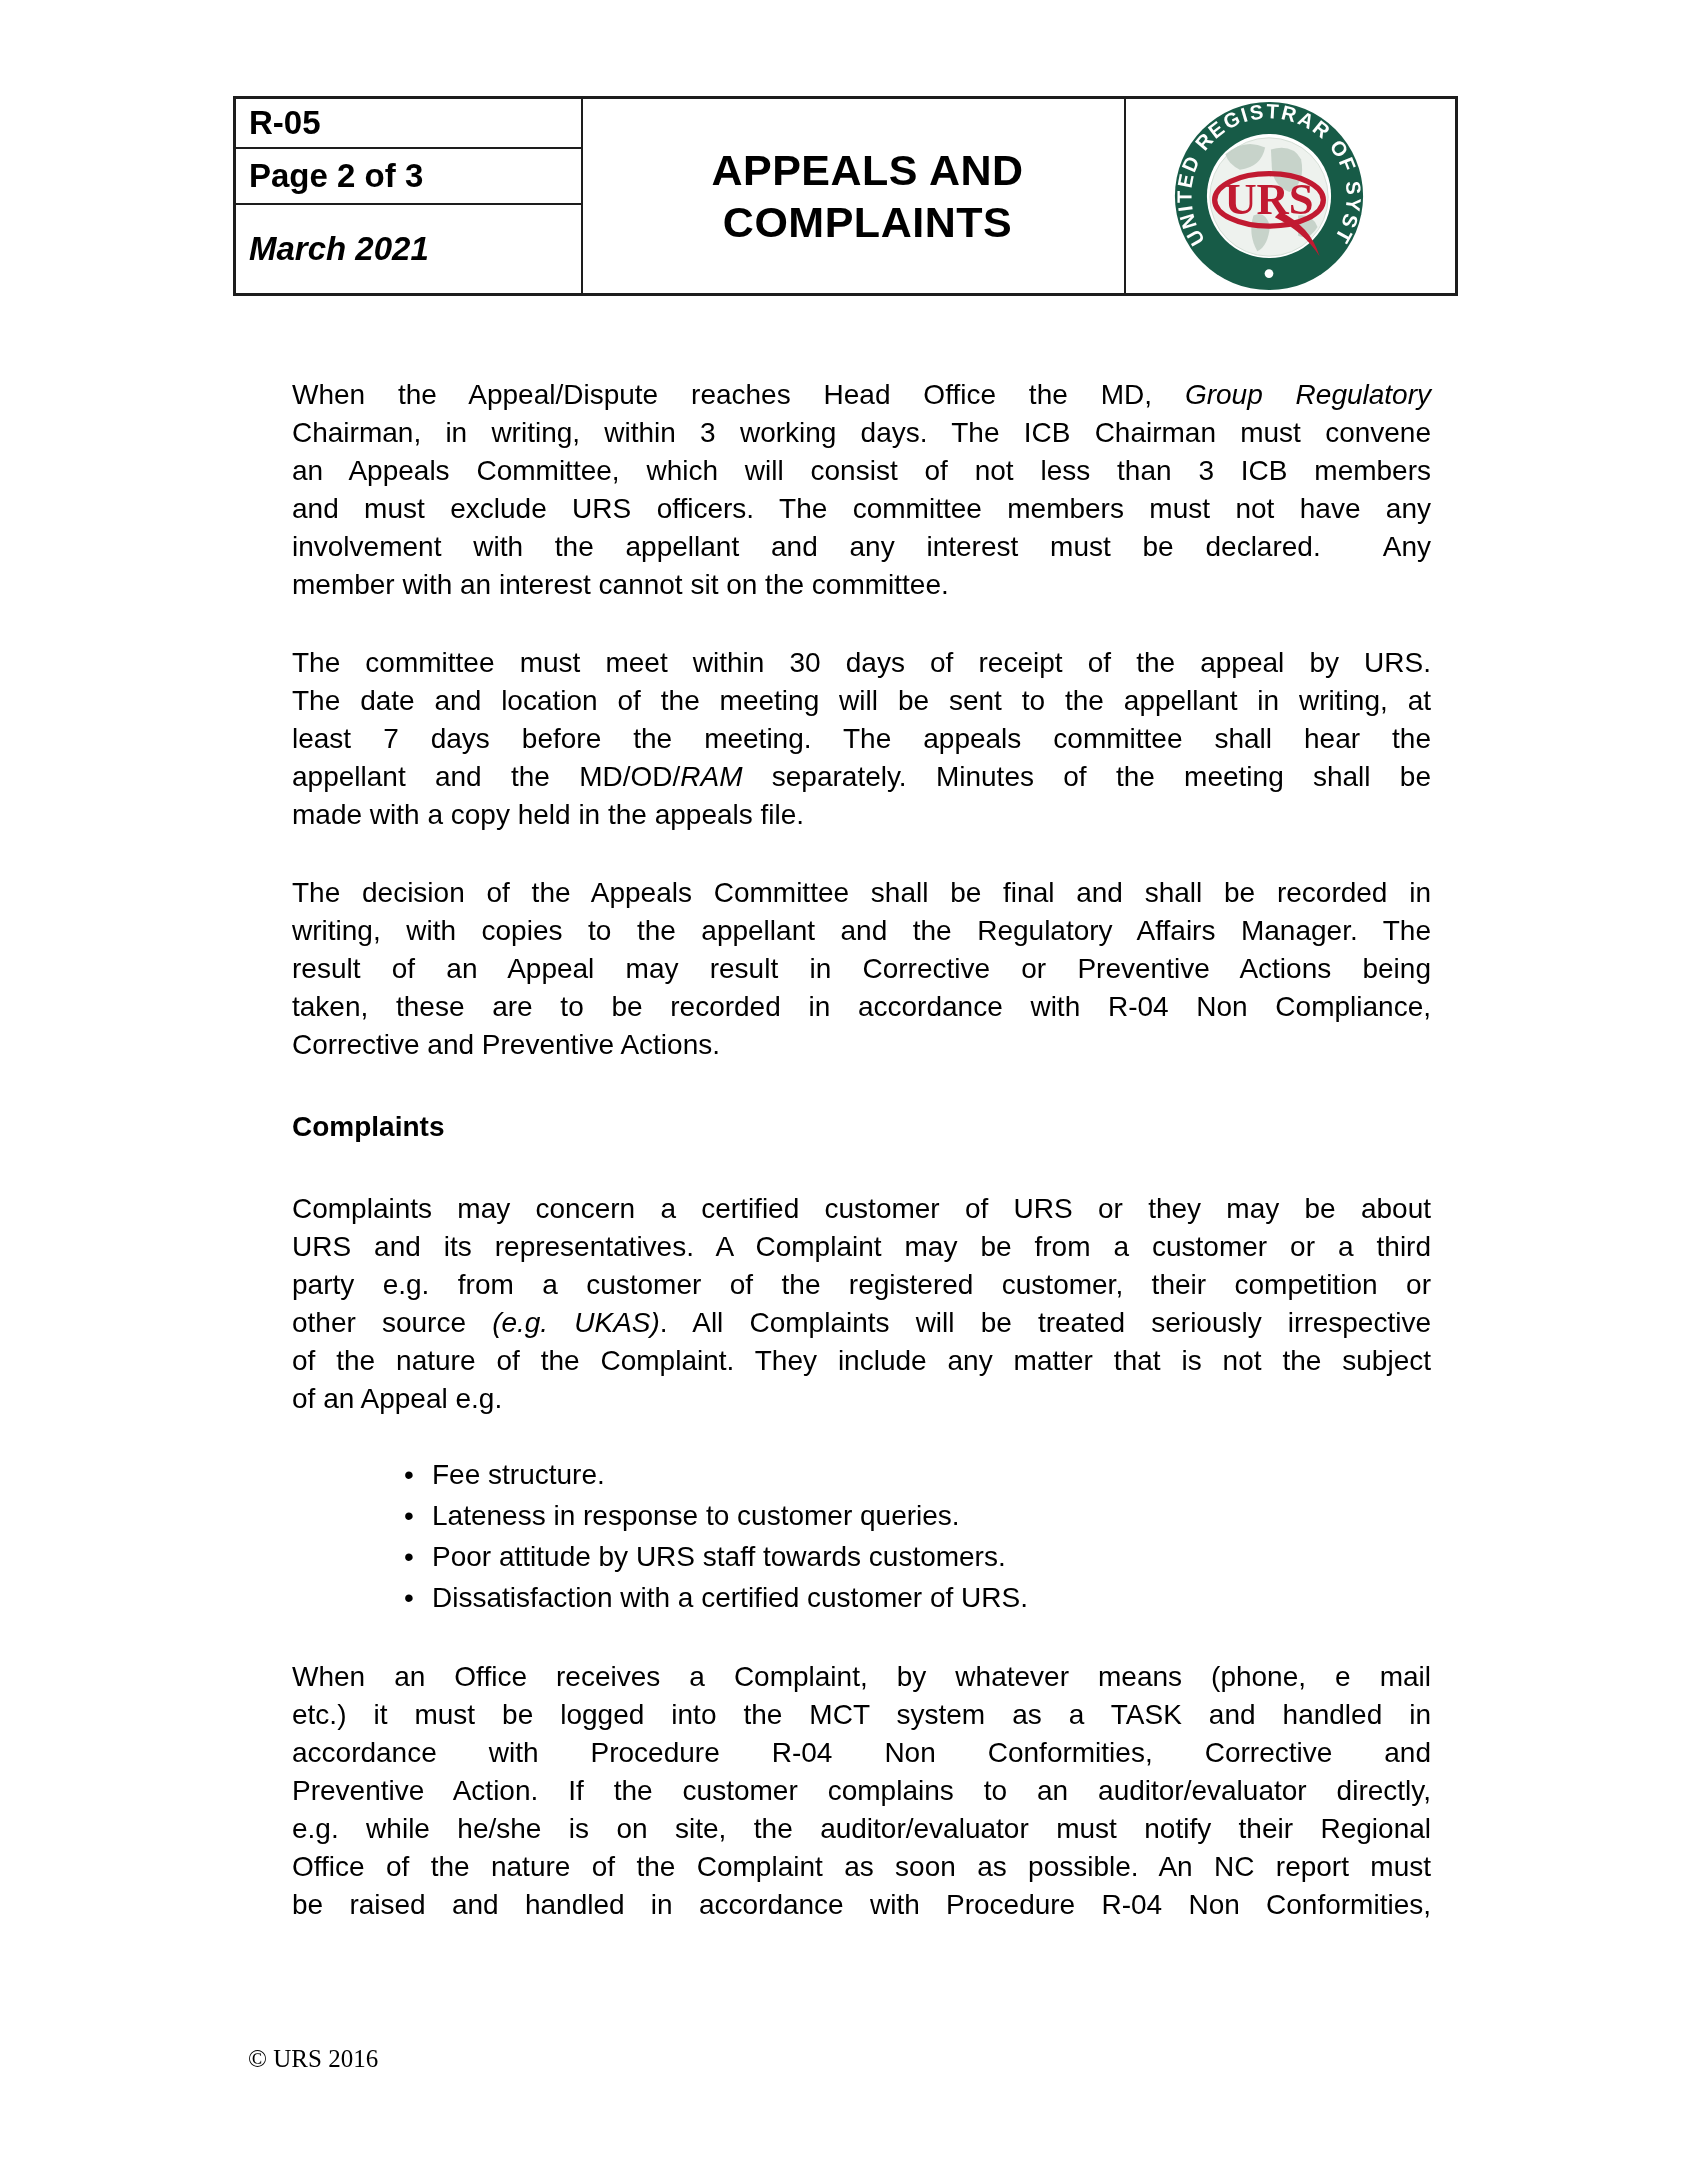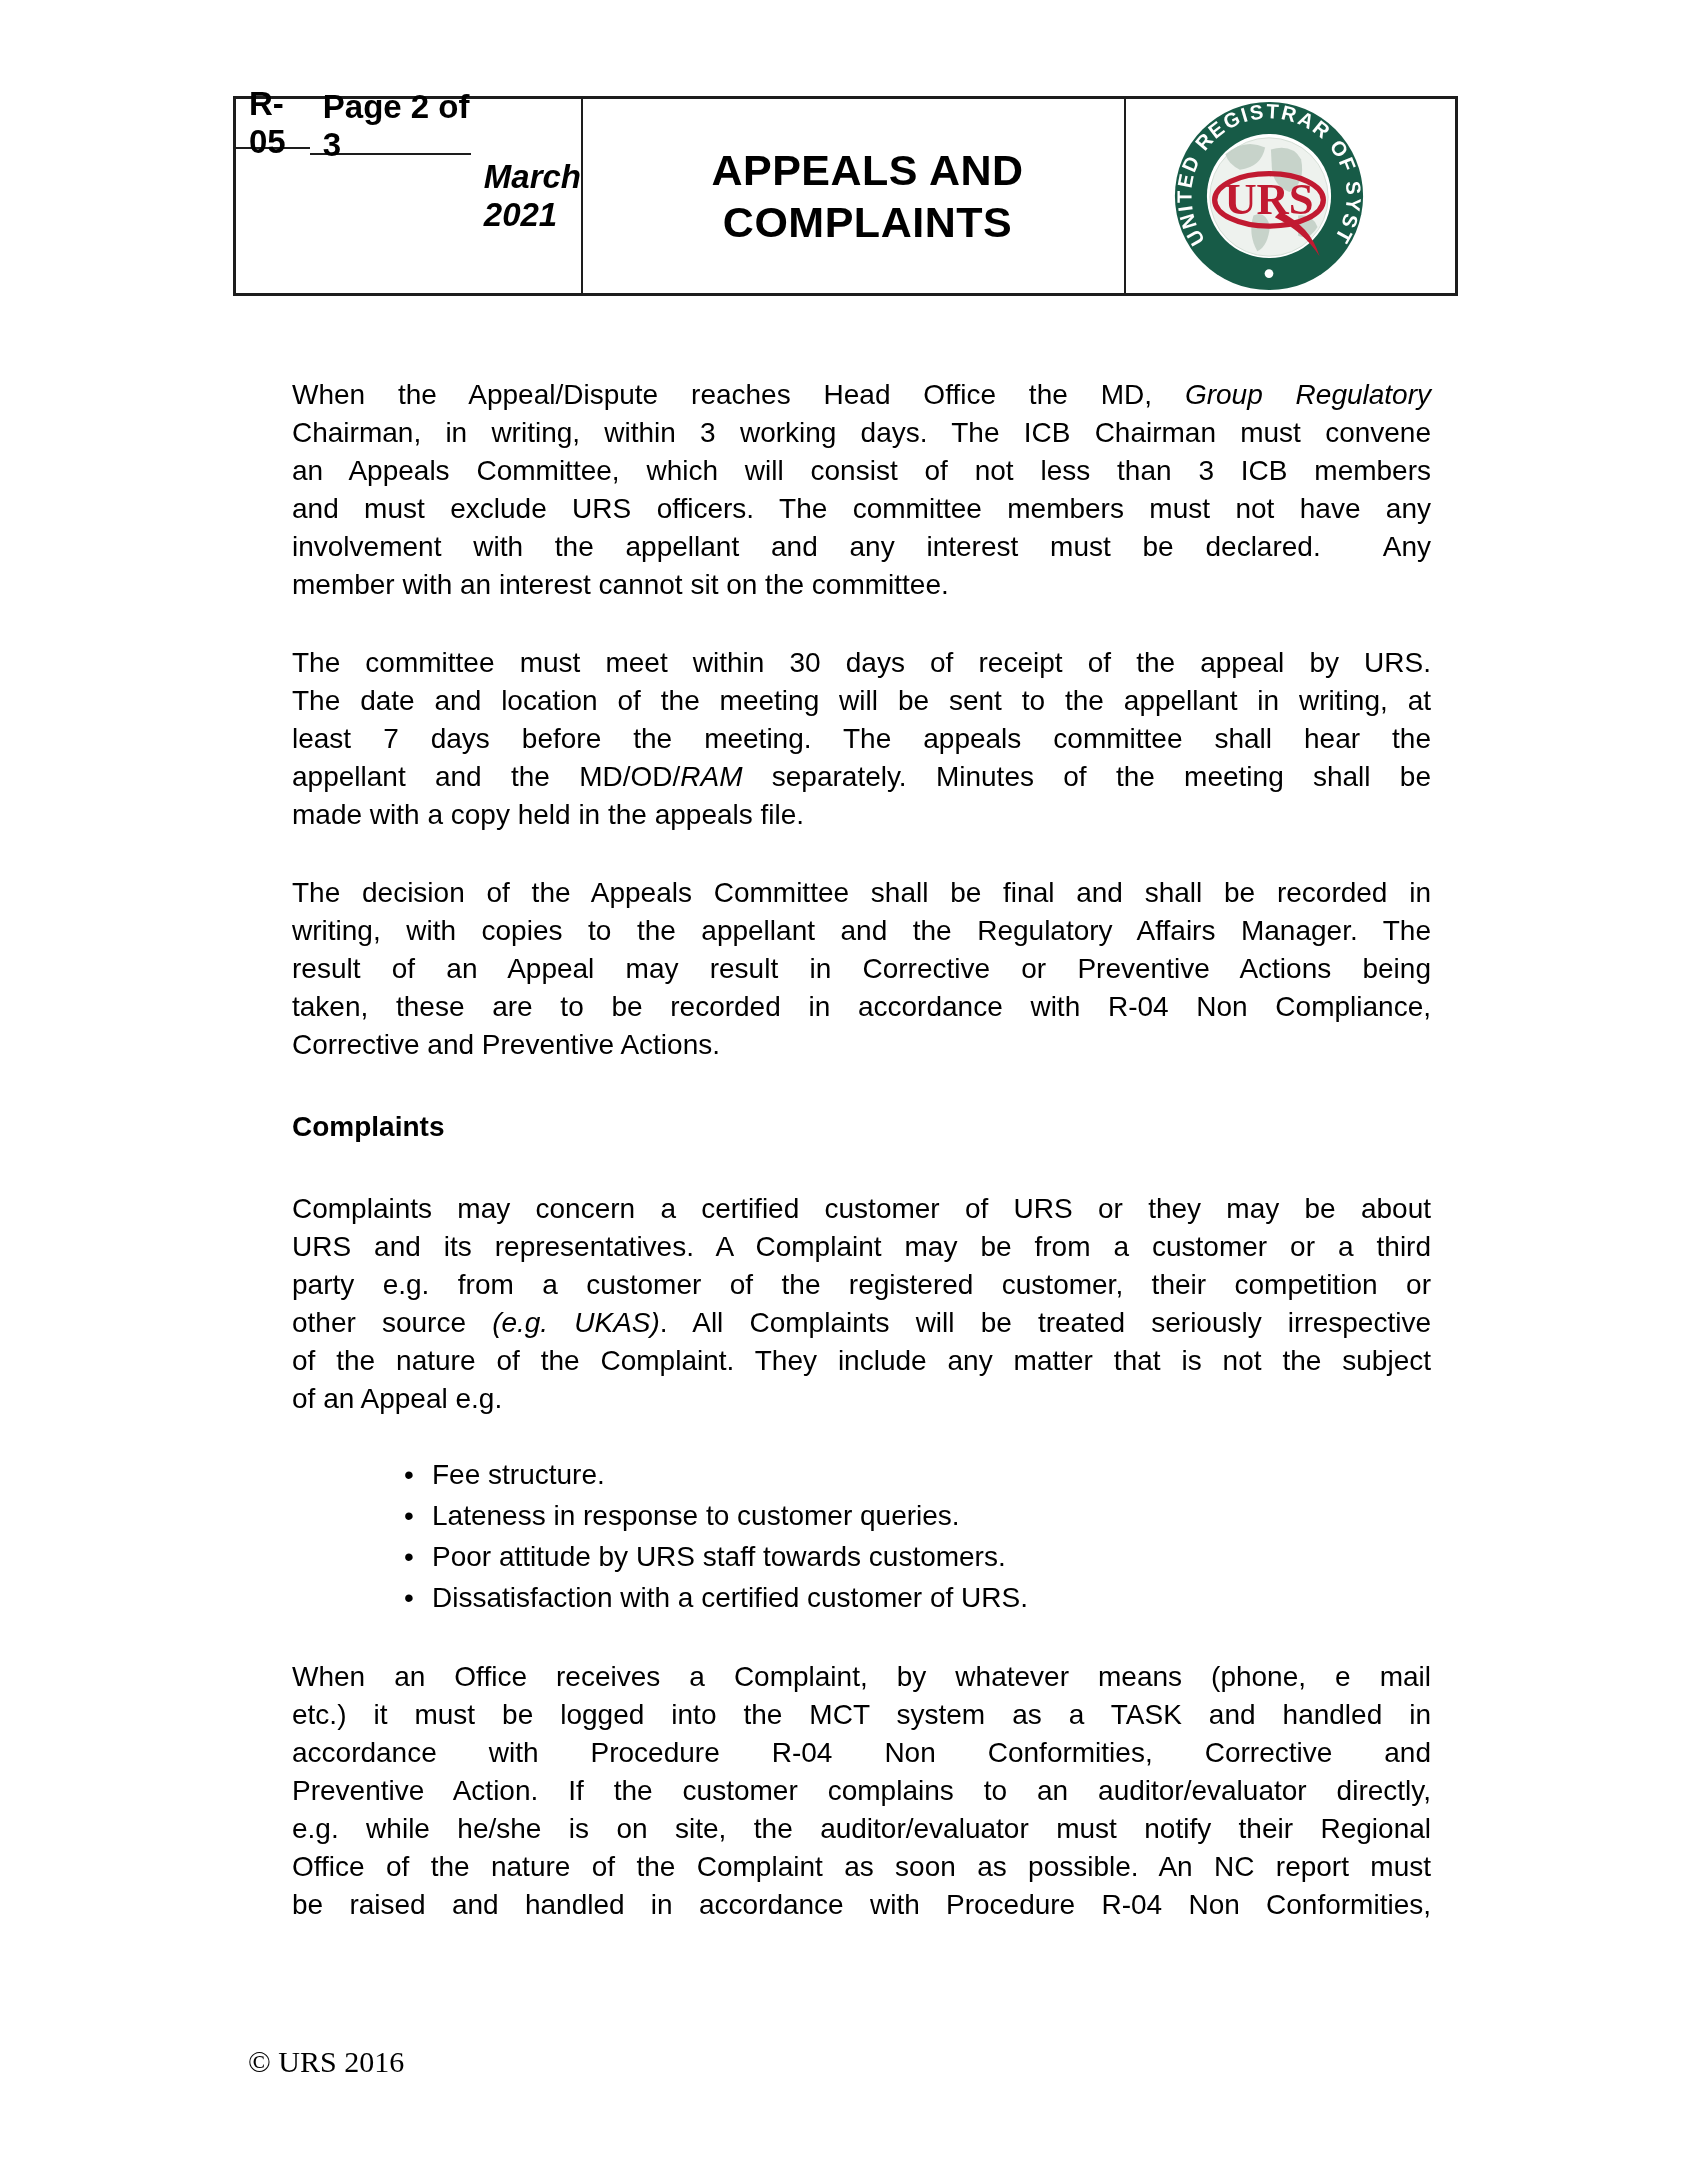--- a/index.html
+++ b/index.html
@@ -7,21 +7,21 @@
     position:relative; width:1683px; height:2178px; background:#ffffff;
     font-family:"Liberation Sans", sans-serif; color:#000;
     overflow:hidden;
   }
 
   
   .hdr-table {
     position:absolute; left:233px; top:96px; width:1225px; height:200px;
     border:3px solid #1d1d1d; box-sizing:border-box; display:flex; background:#fff;
   }
-  .hdr-col1 { width:347px; box-sizing:border-box; border-right:2px solid #1d1d1d; display:flex; flex-direction:row;justify-content:center; }
+  .hdr-col1 { width:347px; box-sizing:border-box; border-right:2px solid #1d1d1d; display:flex; flex-direction:column;justify-content:center; }
   .hdr-row { box-sizing:border-box; display:flex; align-items:center; padding-left:13px;
              font-weight:bold; font-size:33px; }
   .hdr-row1 { height:50px; border-bottom:2px solid #1d1d1d; }
   .hdr-row2 { height:56px; border-bottom:2px solid #1d1d1d; }
   .hdr-row3 { flex:1; font-style:italic; }
   .hdr-col2 { width:543px; box-sizing:border-box; border-right:2px solid #1d1d1d;
               display:flex; flex-direction:column; align-items:center; justify-content:center;padding-left:28px; }
   .hdr-title-line { font-weight:bold; font-size:43px; line-height:52px; letter-spacing:0.5px; }
   .hdr-col3 { flex:1; position:relative; }
   .logo-wrap { position:absolute; left:46px; top:0px; width:194px; height:194px; }
@@ -35,21 +35,21 @@
   .tline.lastline { text-align-last:left; }
   .complaints-heading { margin-top:44px; font-weight:bold; font-size:28px; line-height:38px; }
   .para-after-heading { margin-top:44px; }
   .bullet-list { margin-top:36px; }
   .bullet-row { display:flex; line-height:41px; padding-left:112px; }
   .bullet-dot { width:28px; flex:0 0 28px; }
   .para-last { margin-top:40px; }
 
   
   .copyright { position:absolute; left:248px; top:2045px;
-               font-family:"Liberation Serif", serif; font-size:30px; }
+               font-family:"Liberation Serif", serif; font-size:25px; }
 </style>
 </head>
 <body>
 
 <div class="page">
 
   <div class="hdr-table">
     <div class="hdr-col1">
       <div class="hdr-row hdr-row1">
         <span>R-05</span>

